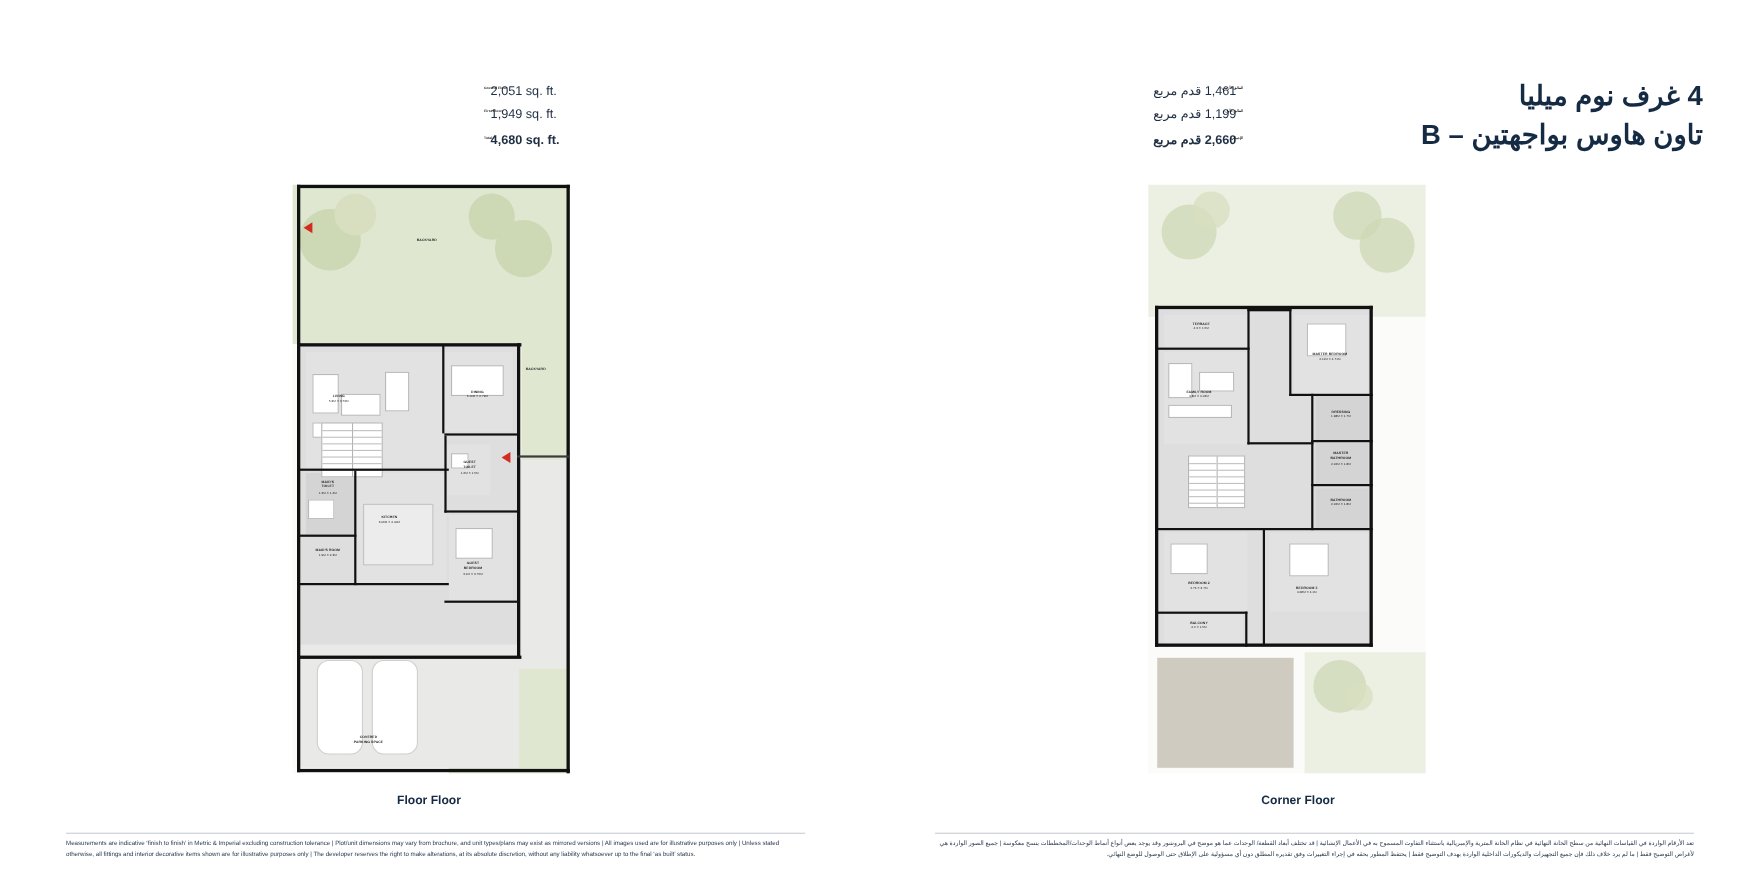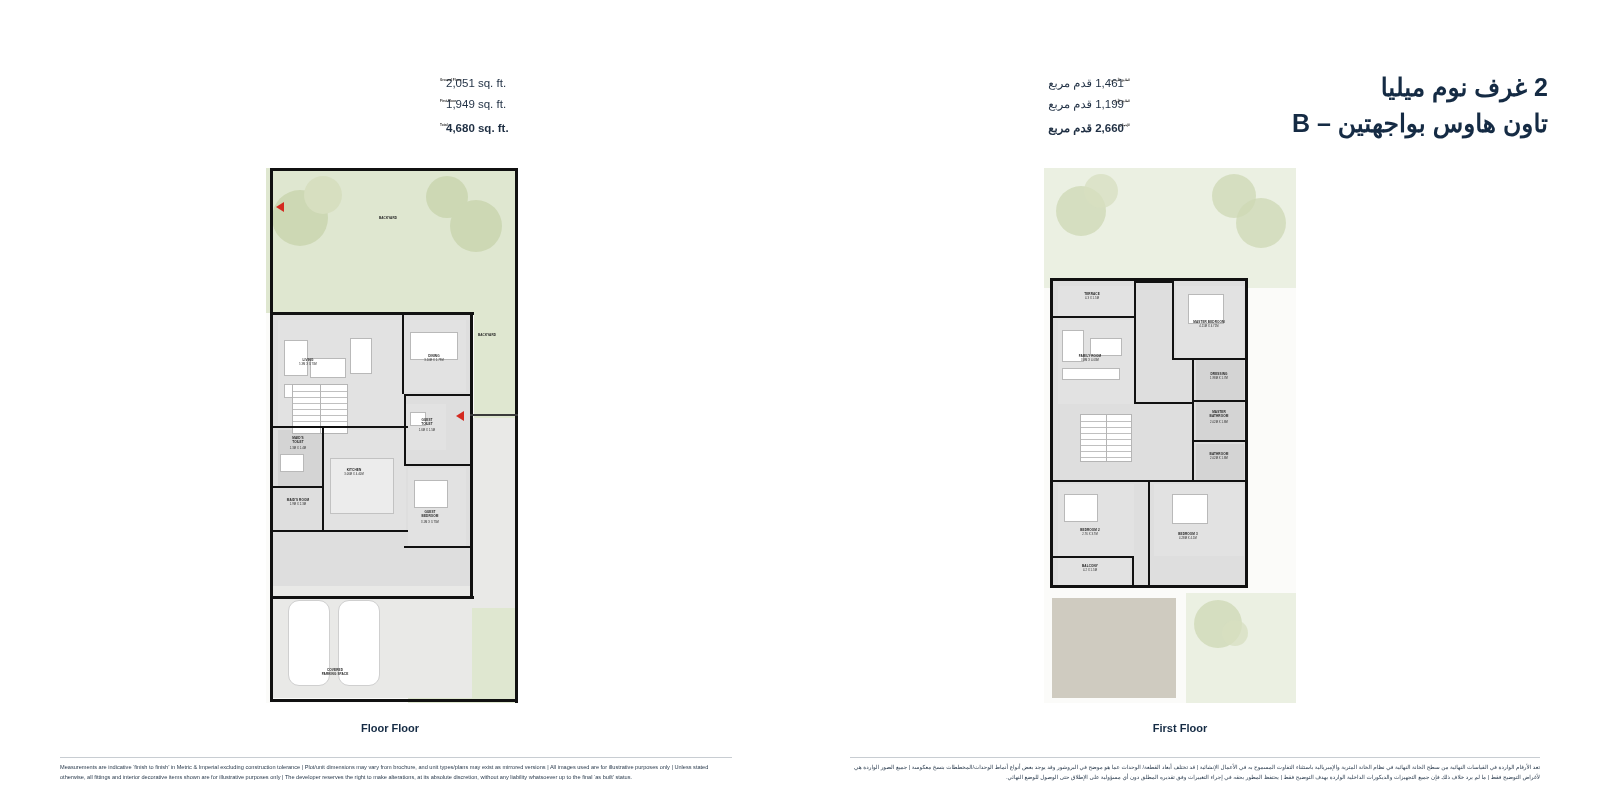--- a/index.html
+++ b/index.html
@@ -103,21 +103,21 @@
       <span class="lbl">First Floor:</span>
       <span class="val">1,949 sq. ft.</span>
     </div>
     <div class="row total">
       <span class="lbl">Total:</span>
       <span class="val">4,680  sq. ft.</span>
     </div>
   </div>
 
   <div class="title-ar">
-    <div>2 غرف نوم ميليا</div>
+    <div>4 غرف نوم ميليا</div>
     <div>تاون هاوس بواجهتين – B</div>
   </div>
 
   <div class="specs-ar">
     <div class="row">
       <span class="lbl">الطابق الأرضي:</span>
       <span class="val">1,461 قدم مربع</span>
     </div>
     <div class="row">
       <span class="lbl">الطابق الأول:</span>
@@ -333,20 +333,20 @@
     <div class="lbl sm" style="left:26px;top:365px;width:56px;">2.76 X 3.7M</div>
 
     <div class="lbl" style="left:124px;top:364px;width:56px;">BEDROOM 3</div>
     <div class="lbl sm" style="left:124px;top:369px;width:56px;">4.28M X 4.1M</div>
 
     <div class="lbl" style="left:26px;top:396px;width:56px;">BALCONY</div>
     <div class="lbl sm" style="left:26px;top:401px;width:56px;">4.2 X 1.5M</div>
   </div>
 
   <div class="caption" id="caption-ground">Floor Floor</div>
-  <div class="caption" id="caption-first">First Floor</div>
+  <div class="caption" id="caption-first">Corner Floor</div>
 
   <div class="rule" id="rule-en"></div>
   <div class="rule" id="rule-ar"></div>
   <div class="disclaimer" id="disclaimer-en">Measurements are indicative ‘finish to finish’ in Metric &amp; Imperial excluding construction tolerance | Plot/unit dimensions may vary from brochure, and unit types/plans may exist as mirrored versions | All images used are for illustrative purposes only | Unless stated otherwise, all fittings and interior decorative items shown are for illustrative purposes only | The developer reserves the right to make alterations, at its absolute discretion, without any liability whatsoever up to the final ‘as built’ status.</div>
   <div class="disclaimer" id="disclaimer-ar">تعد الأرقام الواردة في القياسات النهائية من سطح الخانة النهائية في نظام الخانة المترية والإمبريالية باستثناء التفاوت المسموح به في الأعمال الإنشائية | قد تختلف أبعاد القطعة/ الوحدات عما هو موضح في البروشور وقد يوجد بعض أنواع أنماط الوحدات/المخططات بنسخ معكوسة | جميع الصور الواردة هي لأغراض التوضيح فقط | ما لم يرد خلاف ذلك فإن جميع التجهيزات والديكورات الداخلية الواردة بهدف التوضيح فقط | يحتفظ المطور بحقه في إجراء التغييرات وفق تقديره المطلق دون أي مسؤولية على الإطلاق حتى الوصول للوضع النهائي.</div>
 
 </div>
 
 </body></html>

